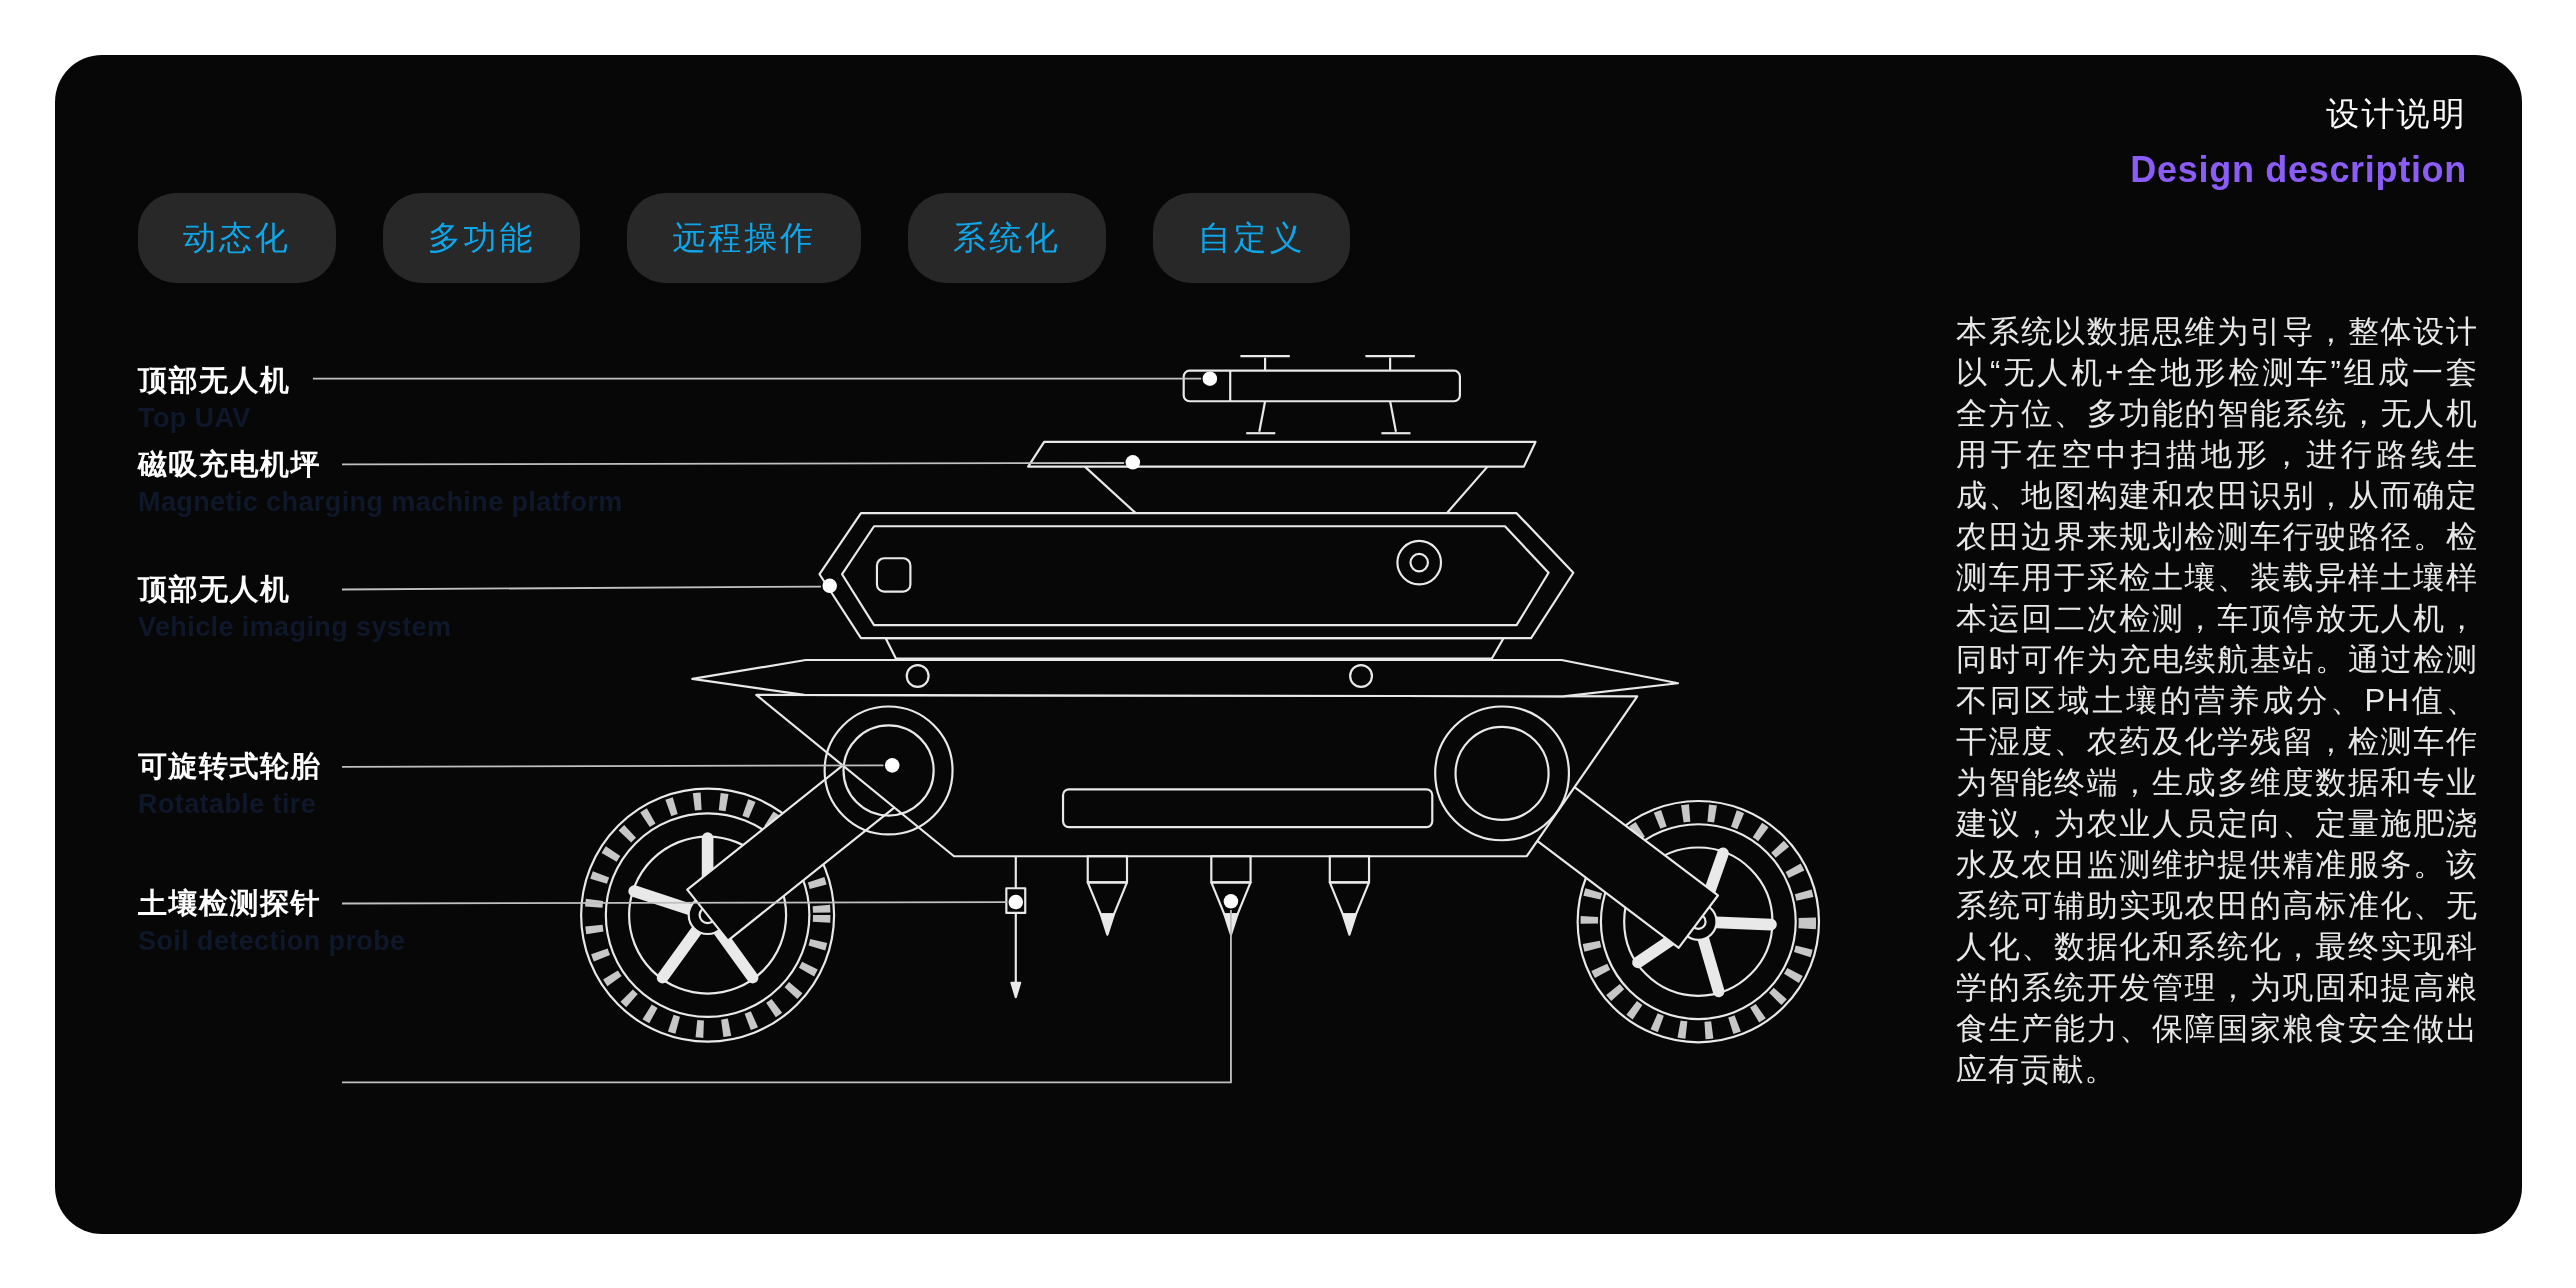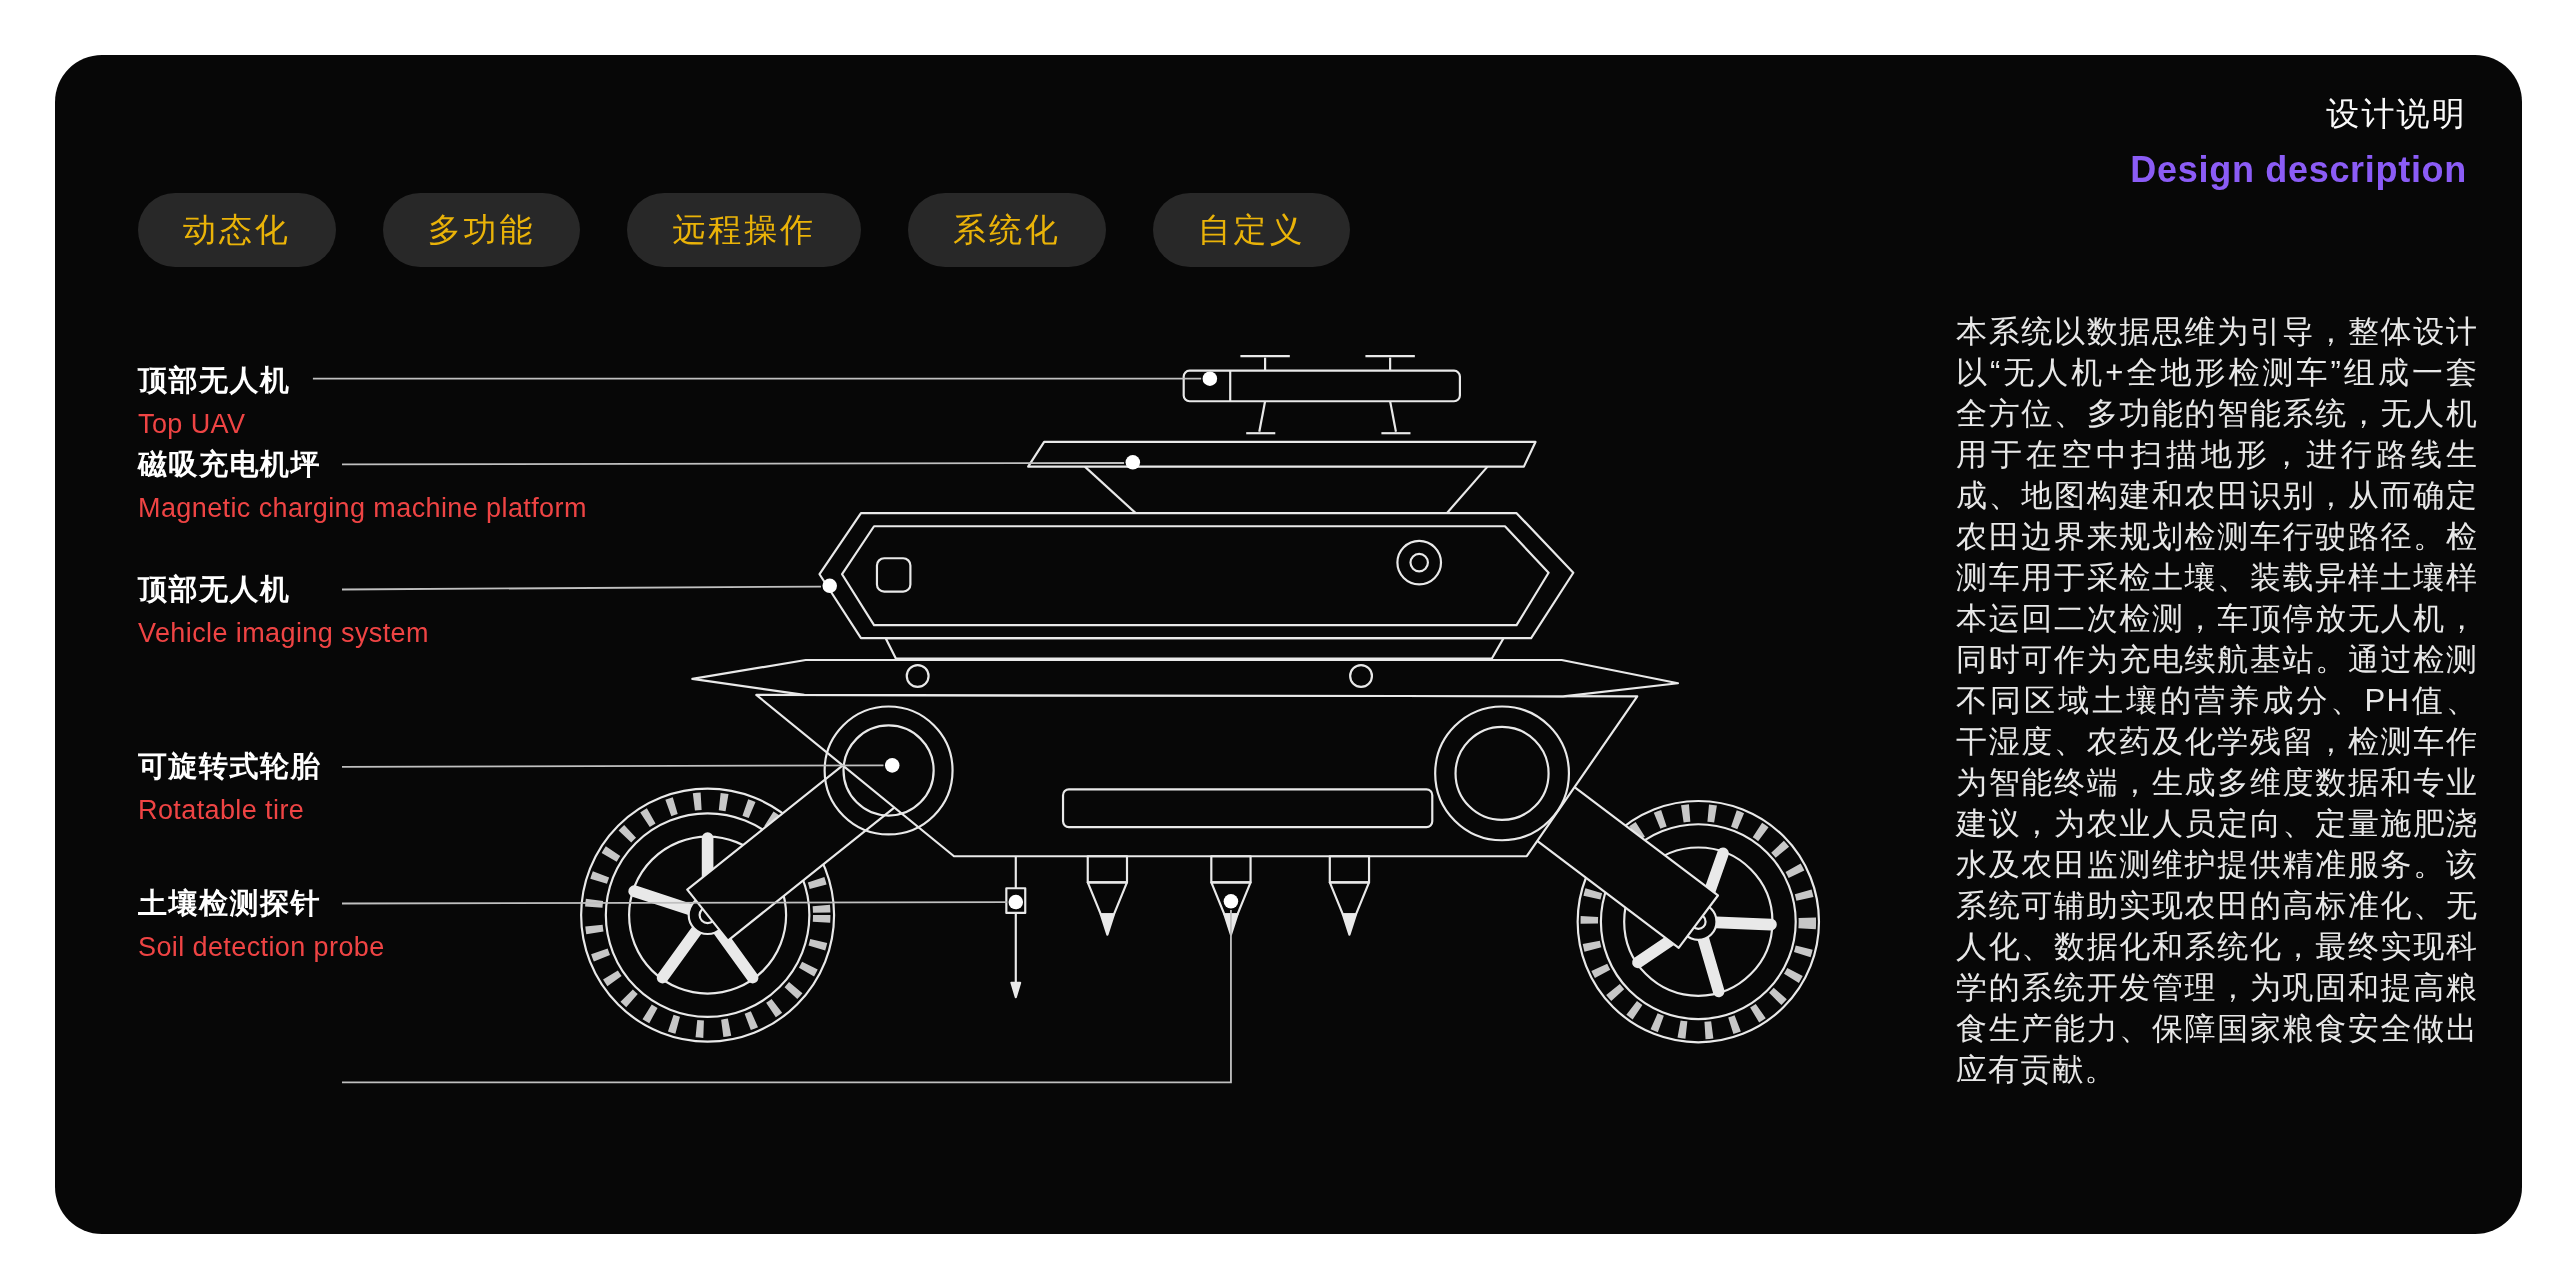--- a/index.html
+++ b/index.html
@@ -8,26 +8,26 @@
   .stage { position:relative; width:2576px; height:1288px; background:#ffffff; overflow:hidden; }
   .panel { position:absolute; left:55px; top:55px; width:2467px; height:1179px;
            background:#070707; border-radius:47px; }
   .art { position:absolute; left:0; top:0; width:2576px; height:1288px; pointer-events:none; }
 
   .header { position:absolute; right:109px; top:92px; text-align:right; }
   .header .zh { font-size:33px; font-weight:500; color:#fafafa; letter-spacing:2.2px; }
   .header .en { font-size:36px; font-weight:700; color:#8b5cf6; margin-top:12px; letter-spacing:0.7px; }
 
   .tags { position:absolute; left:138px; top:193px; display:flex; gap:47px; }
-  .pill { height:74px; padding:0 45px; border-radius:38px; background:#282828;
-          color:#eab308; font-size:33px; letter-spacing:2.9px; display:flex; align-items:center; }
+  .pill { height:90px; padding:0 45px; border-radius:38px; background:#282828;
+          color:#0ea5e9; font-size:33px; letter-spacing:2.9px; display:flex; align-items:center; }
 
   .callout { position:absolute; left:138px; }
   .callout .zh { font-size:29px; font-weight:700; color:#ffffff; letter-spacing:1.5px; line-height:32px;font-family:Liberation Serif, serif; }
-  .callout .en { font-size:27px; font-weight:400; color:#ef4444; margin-top:13px; letter-spacing:0.4px; line-height:30.5px; }
+  .callout .en { font-size:27px; font-weight:700; color:#0f172a; margin-top:7px; letter-spacing:0.4px; line-height:30.5px; }
   .c1{top:364px} .c2{top:448px} .c3{top:573px} .c4{top:750px} .c5{top:887px} .c6{top:1066px}
 
   .description { position:absolute; left:1956px; top:311px; width:522px;
                  font-size:31px; line-height:41px; color:#e8e8e8;
                  text-align:justify; letter-spacing:1.1px; }
 </style>
 </head>
 <body>
 
 <div class="stage">

